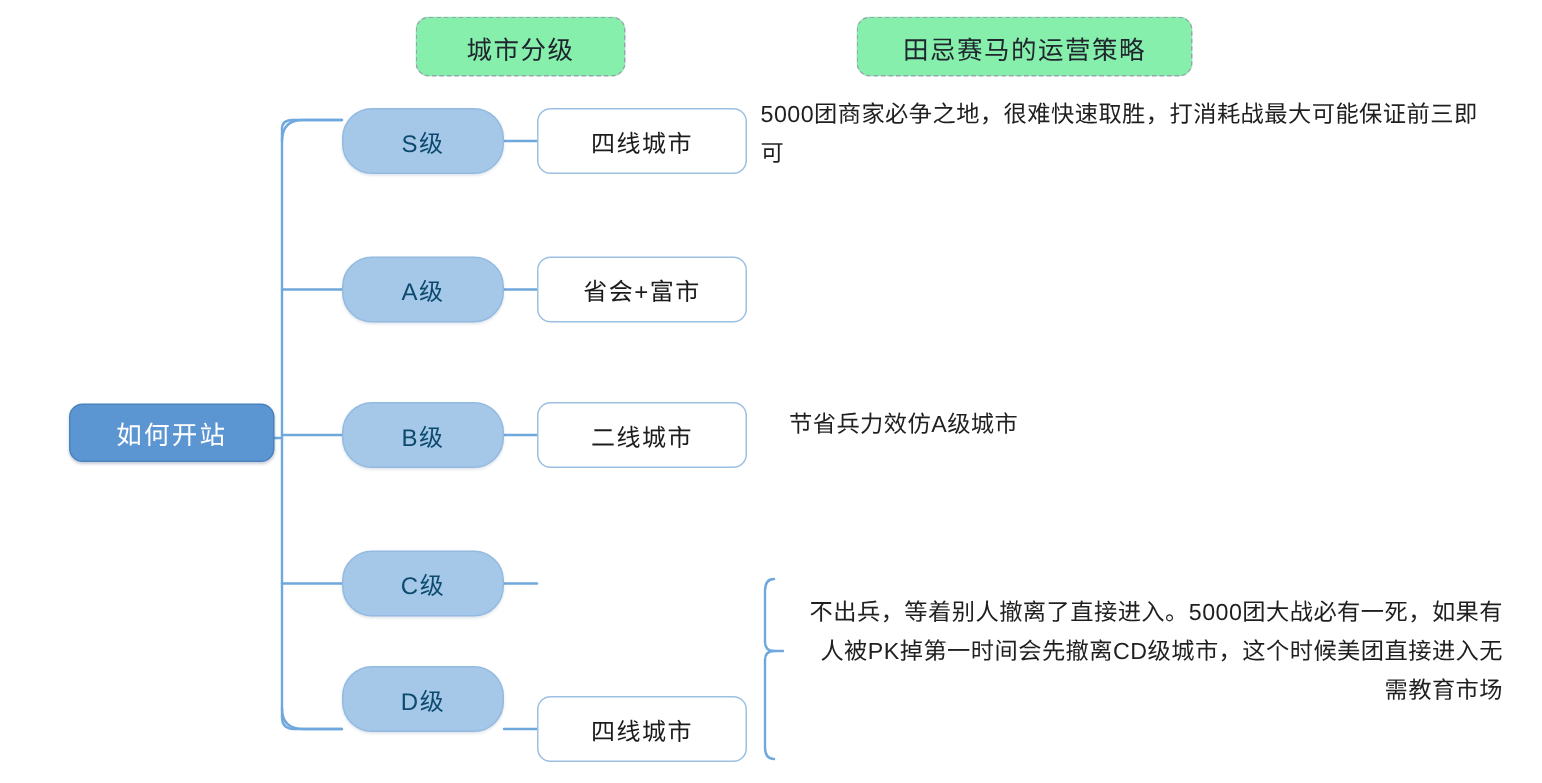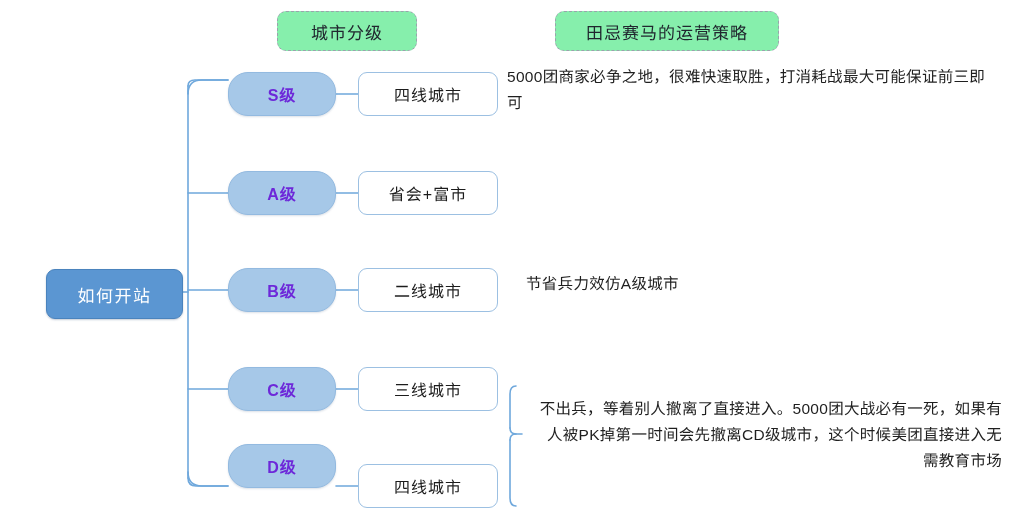--- a/index.html
+++ b/index.html
@@ -39,29 +39,29 @@
     background: #86efac;
     display: flex;
     align-items: center;
     justify-content: center;
     color: #20262e;
     font-size: 17px;
     letter-spacing: 1px;
     white-space: nowrap;
   }
   #chip-city      { left: 277px; top: 11px;  width: 140px; height: 40px; }
-  #chip-strategy  { left: 555px; top: 11px;  width: 224px; height: 40px; }
+  #chip-strategy  { left: 571px; top: 11px;  width: 224px; height: 40px; }
 
   
   #root-node {
     position: absolute;
     left: 46px;
     top: 269px;
     width: 137px;
-    height: 50px;
+    height: 39px;
     box-sizing: border-box;
     border-radius: 9px;
     background: #5b96d2;
     border: 1px solid #4a83bd;
     box-shadow: 0 1px 2px rgba(40,70,110,.28);
     display: flex;
     align-items: center;
     justify-content: center;
     color: #ffffff;
     font-size: 17px;
@@ -75,25 +75,24 @@
     box-sizing: border-box;
     width: 108px;
     height: 44px;
     border-radius: 20px;
     background: #a6c8e8;
     border: 1px solid #93bae0;
     box-shadow: 0 1px 2px rgba(60,90,130,.18);
     display: flex;
     align-items: center;
     justify-content: center;
-    color: #6d28d9;
+    color: #0c4a6e;
     font-size: 16px;
     letter-spacing: 1px;
     white-space: nowrap;
-    font-weight: bold;
   }
 
   
   .city-box {
     position: absolute;
     box-sizing: border-box;
     width: 140px;
     height: 44px;
     border-radius: 9px;
     background: #ffffff;
@@ -164,21 +163,20 @@
 
   <div class="level-box" style="left:228px; top:72px;">S级</div>
   <div class="level-box" style="left:228px; top:171px;">A级</div>
   <div class="level-box" style="left:228px; top:268px;">B级</div>
   <div class="level-box" style="left:228px; top:367px;">C级</div>
   <div class="level-box" style="left:228px; top:444px;">D级</div>
 
   <div class="city-box" style="left:358px; top:72px;">四线城市</div>
   <div class="city-box" style="left:358px; top:171px;">省会+富市</div>
   <div class="city-box" style="left:358px; top:268px;">二线城市</div>
-  <div class="city-box" style="left:358px; top:367px;">三线城市</div>
   <div class="city-box" style="left:358px; top:464px;">四线城市</div>
 
   <div class="desc" id="desc-s">5000团商家必争之地，很难快速取胜，打消耗战最大可能保证前三即可</div>
 
 
   <div class="desc" id="desc-b">节省兵力效仿A级城市</div>
 
   <div class="desc" id="desc-cd">不出兵，等着别人撤离了直接进入。5000团大战必有一死，如果有人被PK掉第一时间会先撤离CD级城市，这个时候美团直接进入无需教育市场</div>
 
 </div>

